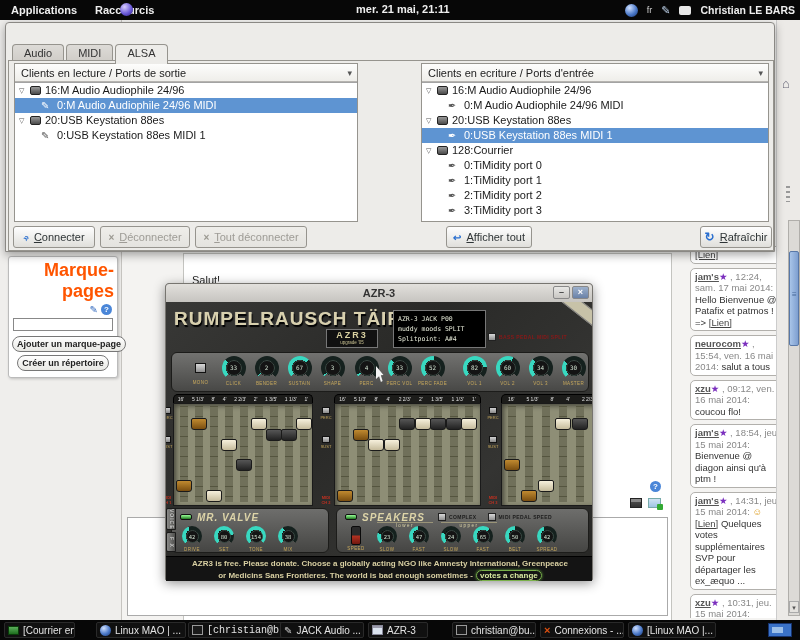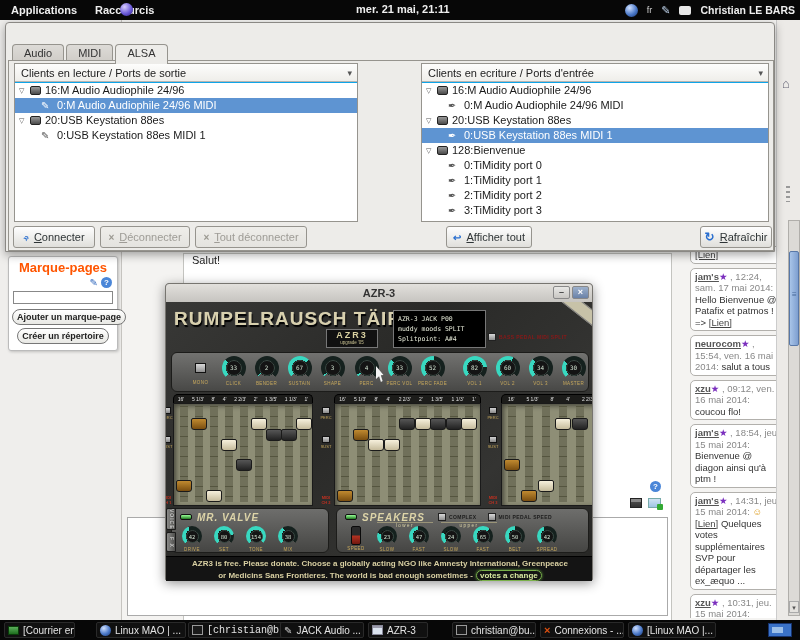--- a/index.html
+++ b/index.html
@@ -19,33 +19,33 @@
 .tp-kb{font-size:9px;color:#ccc}
 .tp-pen{color:#bcd0e8;font-size:11px}
 .tp-bubble{display:inline-block;width:12px;height:9px;background:#e8e8e8;border-radius:2px;position:relative}
 .tp-bubble::after{content:'';position:absolute;left:2px;bottom:-3px;border:3px solid transparent;border-top-color:#e8e8e8}
 .tp-user{font-weight:bold;font-size:10.5px}
 
 
 .browser{position:absolute;left:0;top:20px;width:800px;height:600px;background:#f4f3f1;z-index:1}
 .b-sidebar{position:absolute;left:0;top:0;width:122px;height:600px;background:#efeeec;border-right:1px solid #c6c4c0}
 .bm-box{position:absolute;left:8px;top:236px;width:110px;background:#fff;border:1px solid #bbb;border-radius:3px;box-shadow:1px 1px 3px rgba(0,0,0,.2);padding:3px 3px 6px}
-.bm-title{font-size:13px;font-weight:bold;color:#f50;text-align:center}
+.bm-title{font-size:18px;font-weight:bold;color:#f50;text-align:right}
 .bm-icons{display:flex;justify-content:flex-end;gap:3px;margin:2px 2px 3px 0}
 .bm-pencil{color:#3a6fc0;font-size:10px}
 .bm-help{display:inline-block;width:11px;height:11px;border-radius:50%;background:#4a86d8;color:#fff;font-size:8px;font-weight:bold;text-align:center;line-height:11px}
 .bm-input{width:100px;height:13px;border:1px solid #888;background:#fff;margin:0 auto 5px;display:block}
 .bm-btn{display:block;margin:3px auto 0;border:1px solid #777;border-radius:8px;background:linear-gradient(#fff,#e8e8e4);font-size:9px;font-weight:bold;color:#222;padding:2px 4px;white-space:nowrap}
 .post-block{position:absolute;left:127px;top:236px;width:56px;font-size:10.5px;color:#555}
 .post-author{color:#555;text-decoration:underline;font-weight:bold}
 .p-star,.post-star{color:#7b2fbe;text-decoration:none}
 .pfrag{margin-top:3px;color:#555}
 .avatar{width:13px;height:15px;margin-top:4px;background:radial-gradient(circle at 50% 26%,#8a8a8a 3px,transparent 3.5px),radial-gradient(ellipse at 50% 95%,#8a8a8a 55%,transparent 56%);border:1px solid #bbb}
 .content-box{position:absolute;left:183px;top:233px;width:489px;height:382px;background:#fff;border:1px solid #c4c4c0}
-.salut{position:absolute;left:8px;top:0;font-size:11px;color:#222}
+.salut{position:absolute;left:8px;top:20px;font-size:11px;color:#222}
 .form-labels{position:absolute;left:127px;top:433px;font-size:11px;color:#333}
 .form-line{margin-bottom:4px}
 .req{color:#c00}
 .b-btn{display:inline-block;width:15px;height:15px;border:1px solid #aaa;background:#f6f6f4;font-weight:bold;font-size:10px;text-align:center;font-family:"Liberation Serif",serif}
 .ham{color:#888;font-size:10px;letter-spacing:1px}
 .form-help{position:absolute;left:650px;top:461px}
 .tb-right-icons{position:absolute;left:630px;top:478px;display:flex;gap:6px}
 .grid-ic{width:12px;height:10px;background:linear-gradient(#555,#333);border:1px solid #222;box-shadow:inset 0 3px 0 #888}
 .img-ic{width:13px;height:10px;background:linear-gradient(#cfe4f4,#9fc4e4);border:1px solid #7aa;position:relative}
 .img-ic::after{content:'';position:absolute;right:-3px;bottom:-3px;width:6px;height:6px;background:#3a3;border-radius:1px}
@@ -65,21 +65,21 @@
 .sthumb::after{content:'≡';position:absolute;left:2px;top:38px;color:#46689a;font-size:8px}
 .sdown{position:absolute;left:0;bottom:2px;width:10px;height:12px;background:#e4e2de;border:1px solid #aaa;font-size:7px;color:#555;text-align:center;line-height:11px}
 
 
 .jackwin{position:absolute;left:5px;top:22px;width:770px;height:230px;z-index:10;border:1px solid #8a8884;border-radius:4px 4px 0 0;background:#edece9;box-shadow:0 3px 10px rgba(0,0,0,.35)}
 .jack-titlebar{height:18px;background:linear-gradient(#d2d0cc,#bdbbb6);border-radius:3px 3px 0 0;text-align:center;font-size:11px;color:#97958f;line-height:18px;overflow:hidden}
 #jack-tabs{position:absolute;left:6px;top:20px;height:18px}
 .tab{display:inline-block;padding:2px 11px 3px;font-size:11px;color:#333;border:1px solid #96948e;border-bottom:none;background:linear-gradient(#dddbd7,#cfccc7);border-radius:4px 4px 0 0;margin-right:2px}
 .tab.active{background:#edece9;position:relative;z-index:2;padding-bottom:5px}
 .notebook{position:absolute;left:2px;top:37px;width:766px;height:191px;border:1px solid #96948e;background:#edece9}
-.panel{position:absolute;top:40px;height:159px;border:1px solid #96948e;background:#0ea5e9}
+.panel{position:absolute;top:40px;height:159px;border:1px solid #96948e;background:#a3a3a3}
 .panel.left{left:8px;width:344px}
 .panel.right{left:415px;width:348px}
 .panel-header{height:18px;background:linear-gradient(#fdfdfc,#efeeea);border-bottom:1px solid #b6b4b0;font-size:11px;color:#222;line-height:18px;padding:0 6px;position:relative}
 .chev{position:absolute;right:5px;top:0;color:#555;font-size:9px}
 .tree{position:absolute;left:0;top:19px;right:0;bottom:0;background:#fff;overflow:hidden}
 .trow{height:15px;line-height:15px;font-size:11px;color:#1a1a1a;display:flex;align-items:center;white-space:nowrap}
 .trow.client{padding-left:4px}
 .trow.port{padding-left:26px}
 .trow.sel{background:#5e94d2;color:#fff}
 .texp{width:11px;font-size:7px;color:#555}
@@ -279,21 +279,21 @@
             <span class="tclient"></span>
             <span class="tlabel">20:USB Keystation 88es</span>
           </div>
           <div class="trow port sel">
             <span class="tpen">✒</span>
             <span class="tlabel">0:USB Keystation 88es MIDI 1</span>
           </div>
           <div class="trow client">
             <span class="texp">▽</span>
             <span class="tclient"></span>
-            <span class="tlabel">128:Bienvenue</span>
+            <span class="tlabel">128:Courrier</span>
           </div>
           <div class="trow port">
             <span class="tpen">✒</span>
             <span class="tlabel">0:TiMidity port 0</span>
           </div>
           <div class="trow port">
             <span class="tpen">✒</span>
             <span class="tlabel">1:TiMidity port 1</span>
           </div>
           <div class="trow port">

